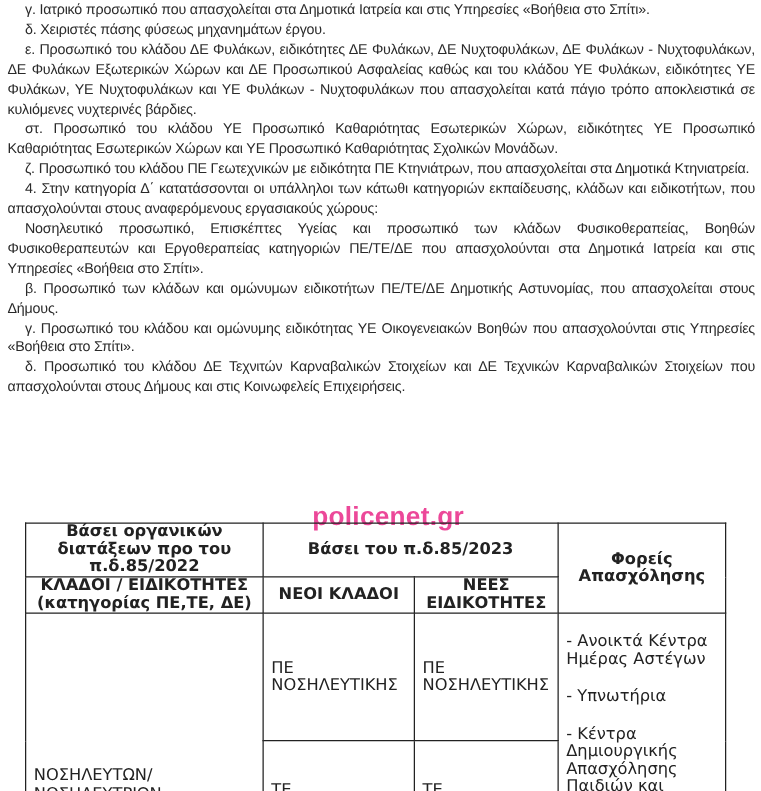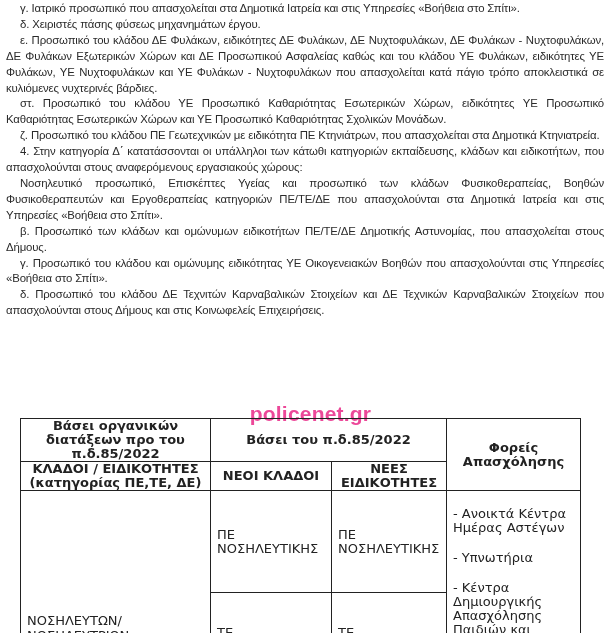--- a/index.html
+++ b/index.html
@@ -55,21 +55,21 @@
 <table class="grid">
   <colgroup>
     <col style="width:190px">
       <col style="width:121px">
       <col style="width:115px">
       <col style="width:134px">
   </colgroup>
   <tbody>
       <tr class="h-row1">
     <th>Βάσει οργανικών διατάξεων προ του π.δ.85/2022</th>
-    <th colspan="2">Βάσει του π.δ.85/2022</th>
+    <th colspan="2">Βάσει του π.δ.85/2023</th>
     <th rowspan="2">Φορείς Απασχόλησης</th>
   </tr>
   <tr class="h-row2">
     <th>ΚΛΑΔΟΙ / ΕΙΔΙΚΟΤΗΤΕΣ (κατηγορίας ΠΕ,ΤΕ, ΔΕ)</th>
     <th>ΝΕΟΙ ΚΛΑΔΟΙ</th>
     <th>ΝΕΕΣ ΕΙΔΙΚΟΤΗΤΕΣ</th>
   </tr>
   <tr class="d-row1">
     <td rowspan="3" class="branch">ΝΟΣΗΛΕΥΤΩΝ/ΝΟΣΗΛΕΥΤΡΙΩΝ</td>
     <td class="cell">ΠΕ ΝΟΣΗΛΕΥΤΙΚΗΣ</td>

